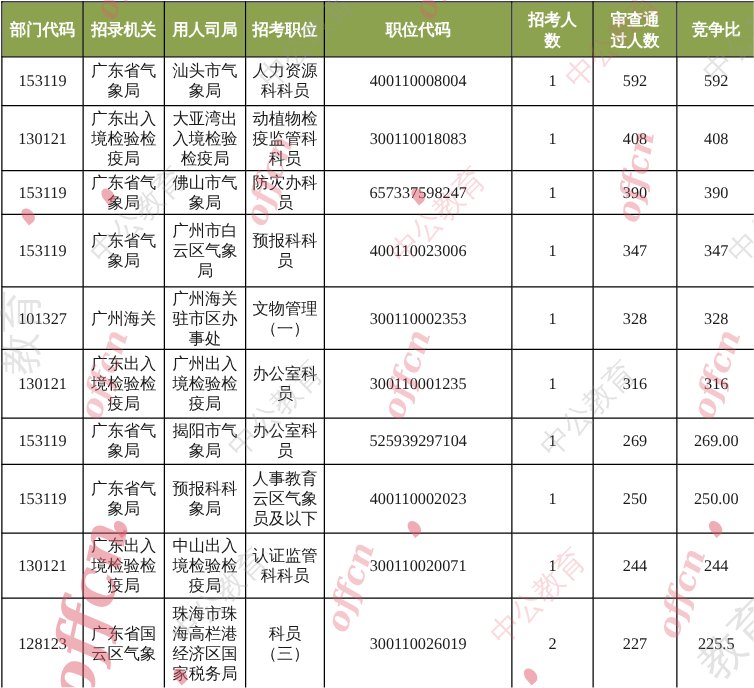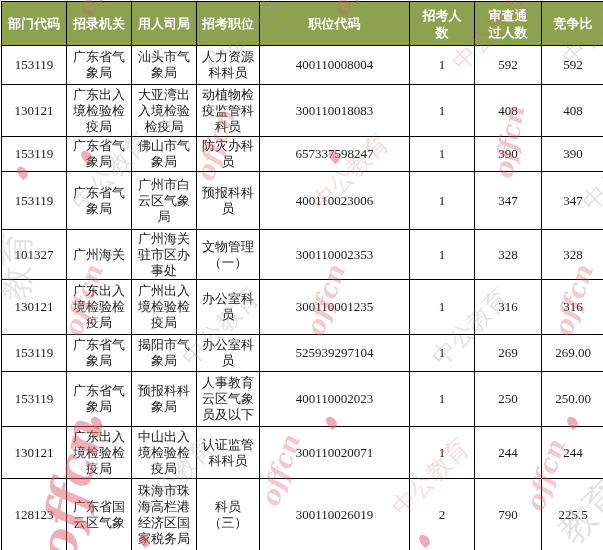--- a/index.html
+++ b/index.html
@@ -205,21 +205,21 @@
         <td>广东省国
 云区气象</td>
         <td>珠海市珠
 海高栏港
 经济区国
 家税务局</td>
         <td>科员
 （三）</td>
         <td>300110026019</td>
         <td>2</td>
-        <td>790</td>
+        <td>227</td>
         <td>225.5</td>
       </tr>
     </tbody>
 </table>
 
 <div class="wm-layer">
     <span class="wm wm-offcn" style="left: 70px; top: 10px; font-size: 26px; opacity: 0.33; transform: rotate(-72deg);">offcn</span>
     <span class="wm wm-cjk-gray" style="left: 200px; top: 55px; font-size: 24px; opacity: 0.28; transform: rotate(-45deg);">中公教育</span>
     <span class="wm wm-offcn" style="left: 325px; top: 10px; font-size: 26px; opacity: 0.33; transform: rotate(-72deg);">offcn</span>
     <span class="wm wm-cjk-red" style="left: 445px; top: 55px; font-size: 24px; opacity: 0.22; transform: rotate(-45deg);">中公教育</span>

